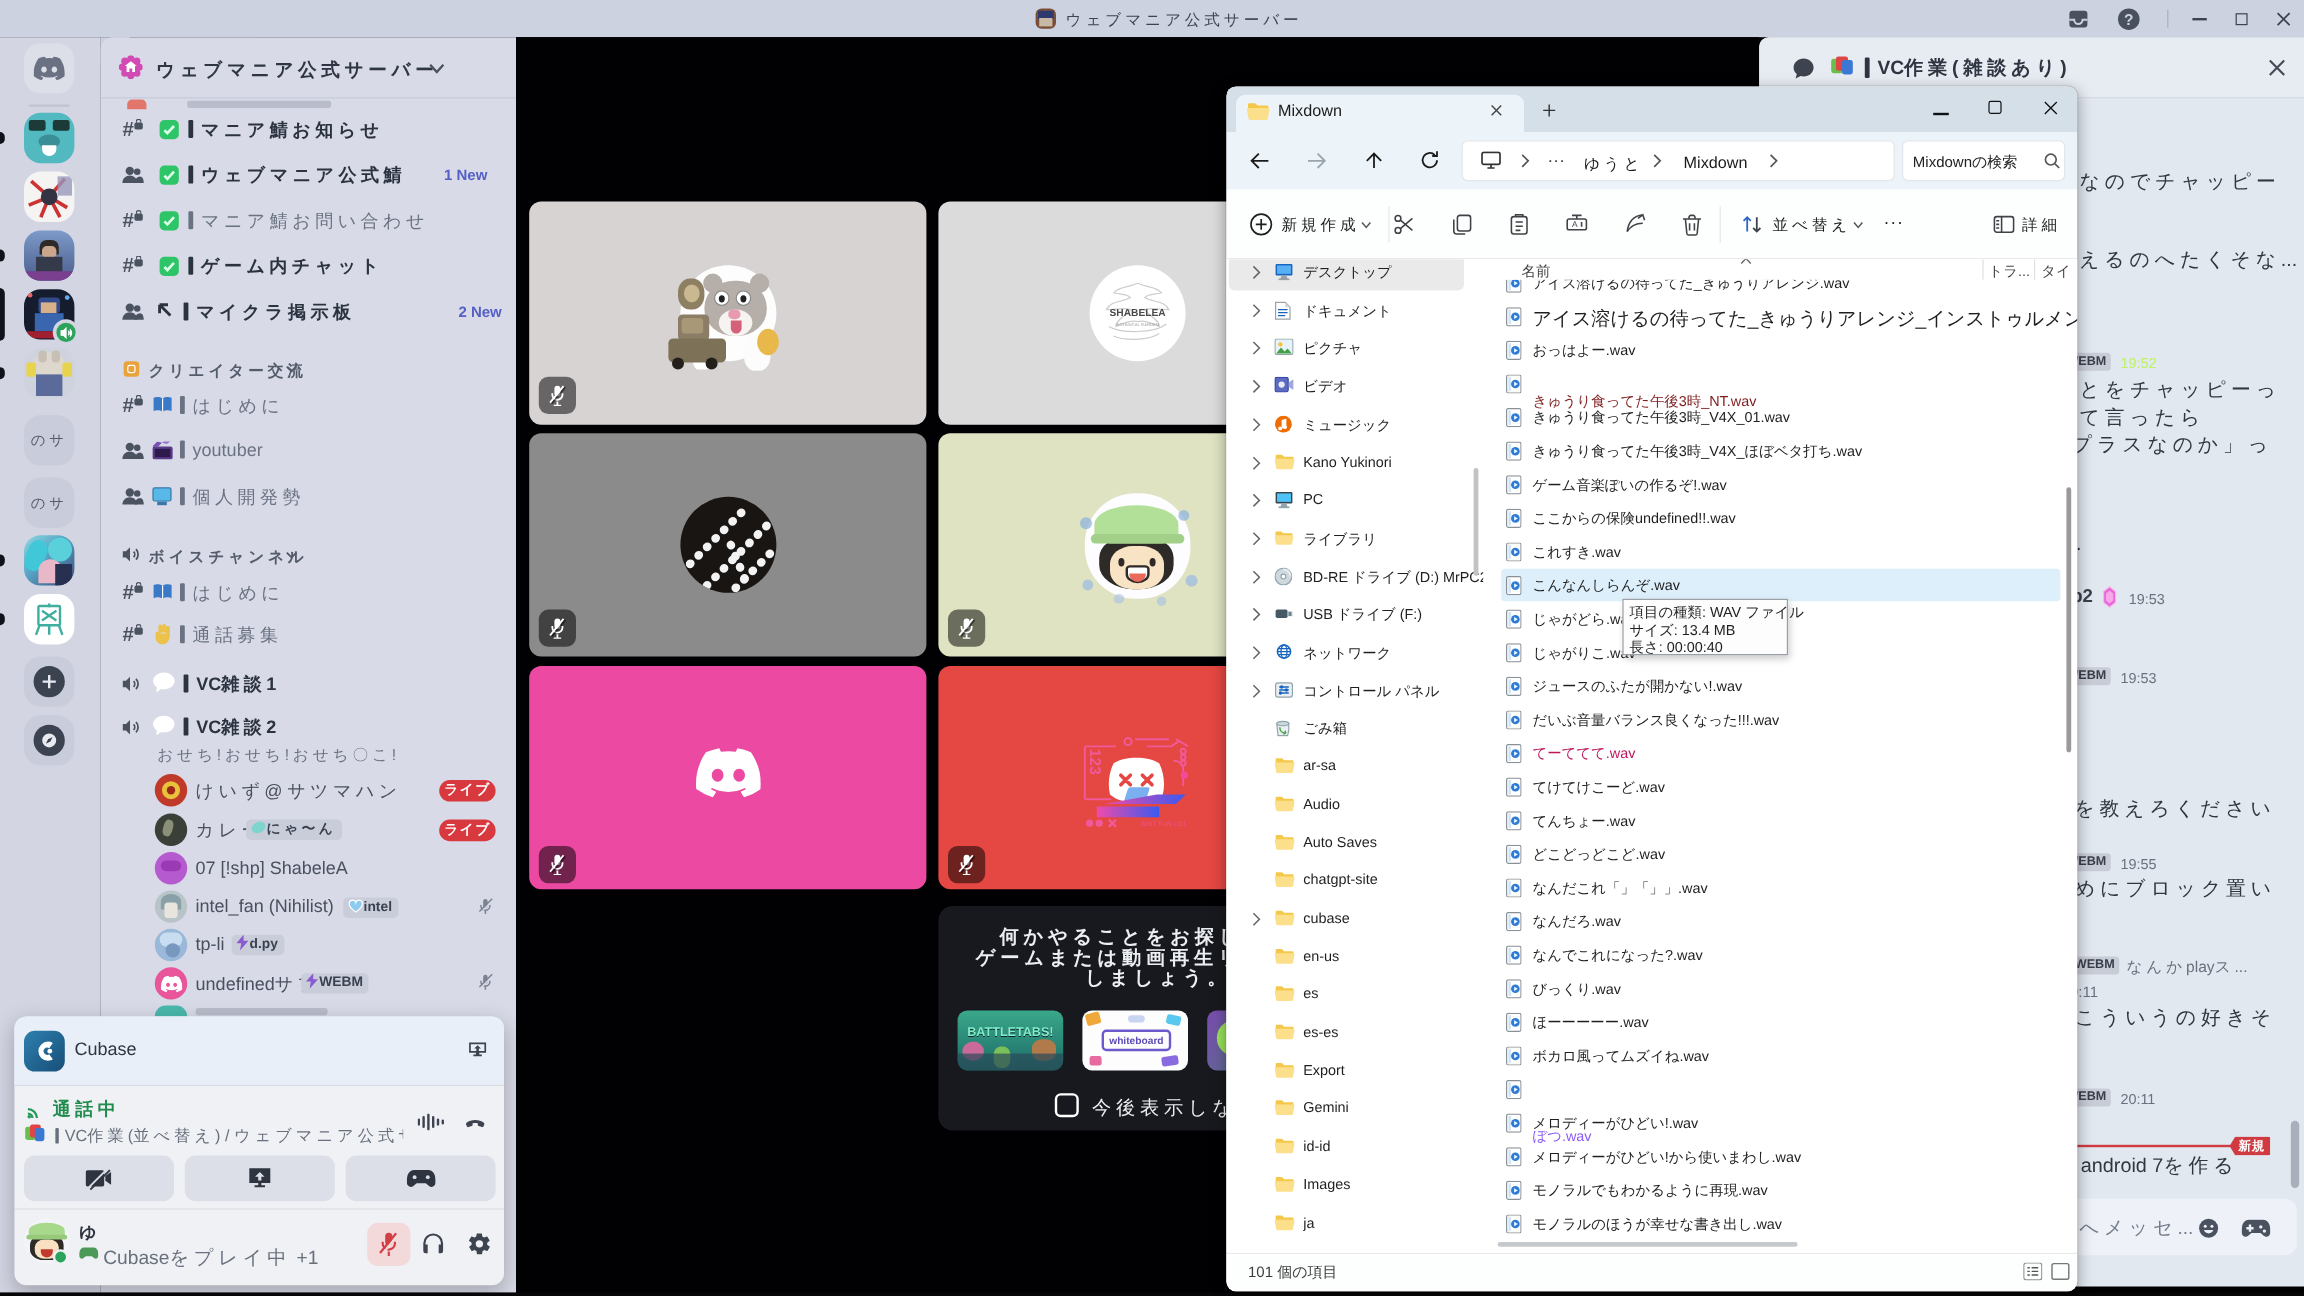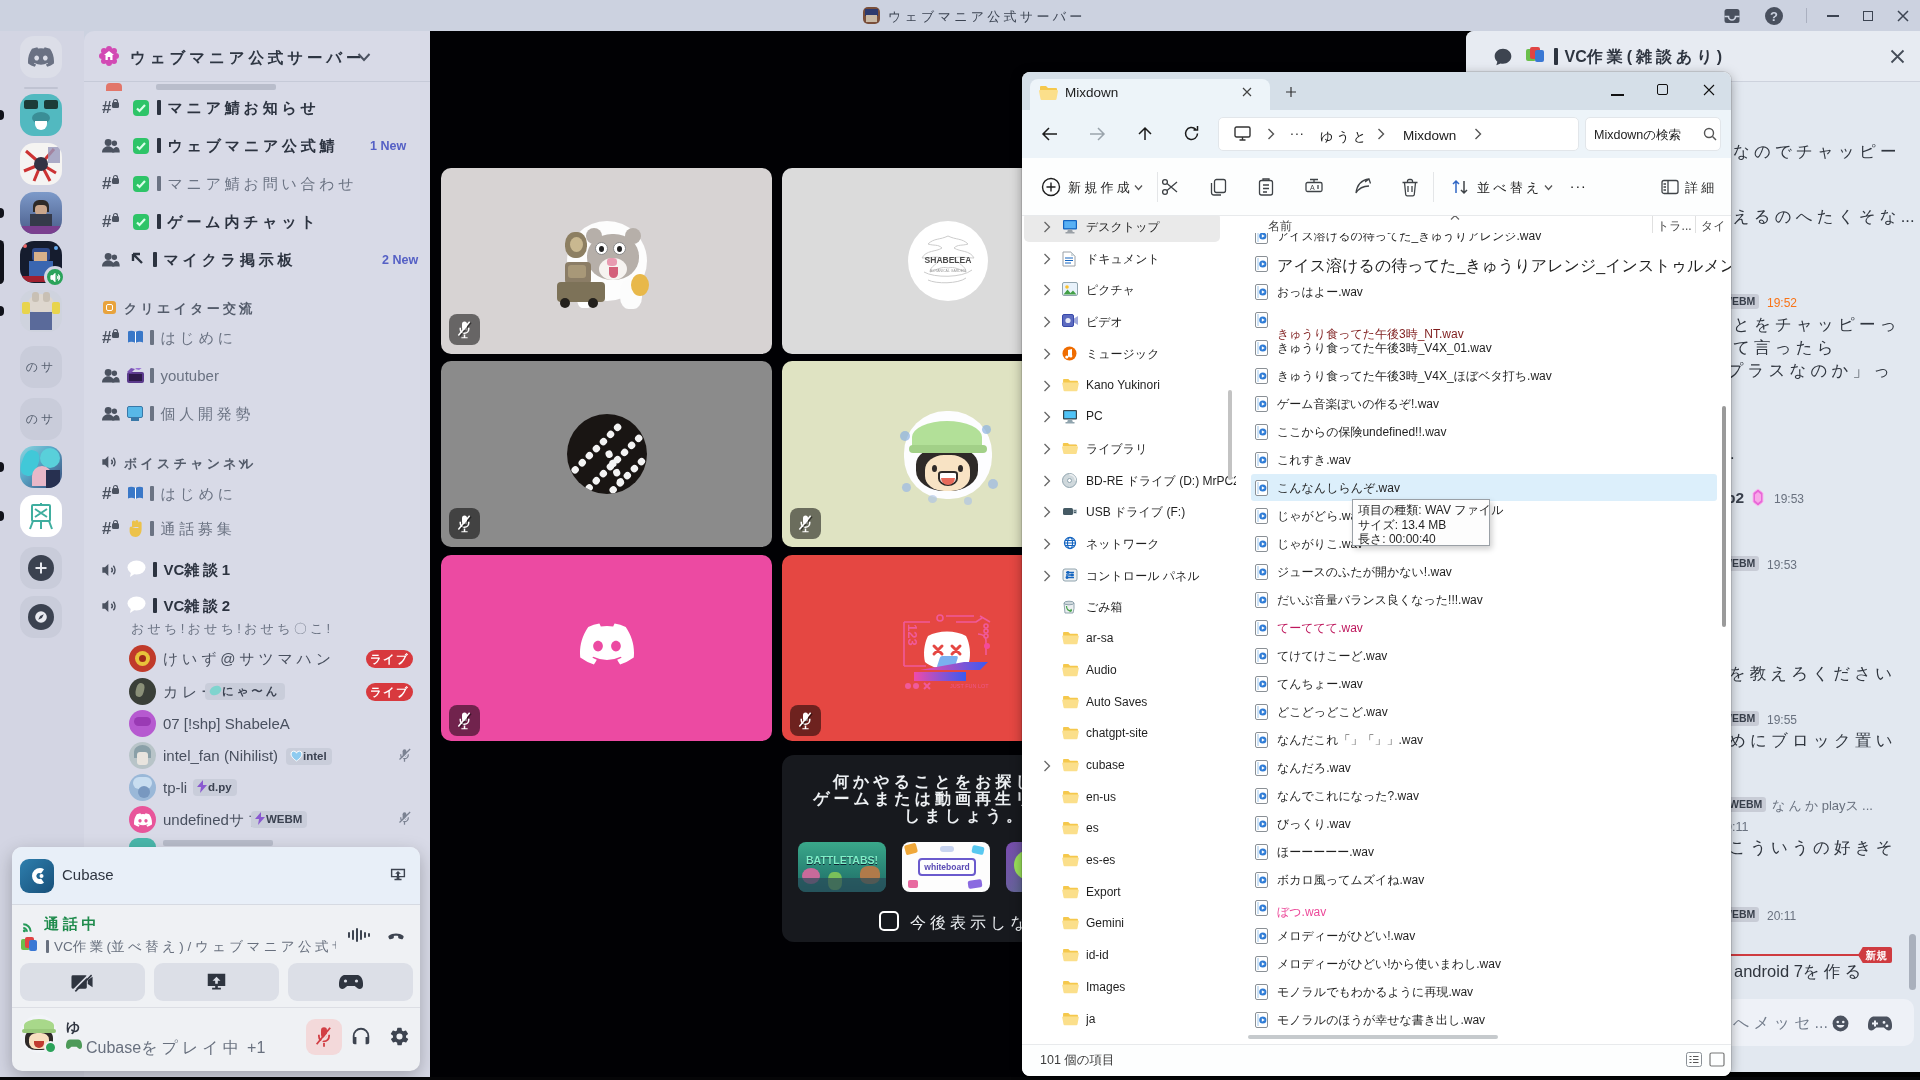--- a/index.html
+++ b/index.html
@@ -614,21 +614,21 @@
  <div class="a" style="left:4px;top:0;width:10px;height:12px;background:#e04444;border-radius:2px"></div>
  <div class="a" style="left:9px;top:3px;width:9px;height:12px;background:#3a78d4;border-radius:2px"></div>
 </div>
 <div class="a" style="left:1554px;top:47px;font-size:16px;font-weight:bold;color:#2e3540"><span class="vb" style="height:17px;vertical-align:-3px"></span>VC<span class="j">作業(雑談あり)</span></div>
 <svg class="a" style="left:1890px;top:49px" width="15" height="15" viewBox="0 0 15 15">
     <path stroke="#454c58" stroke-width="1.8" d="M1.5 1.5l12 12M13.5 1.5l-12 12" fill="none"></path>
   </svg>
 <div class="a" style="left:1712px;top:141px;color:#30363f;font-size:16.5px;white-space:nowrap"><span class="j">そなのでチャッピー</span></div>
 <div class="a" style="left:1712px;top:206px;color:#30363f;font-size:16.5px;white-space:nowrap"><span class="j">教えるのへたくそな</span>...</div>
 <div class="a" style="left:1718px;top:294px;height:15px;border-radius:3px;background:#c8ccd6;color:#383f4b;font-size:10.5px;font-weight:bold;line-height:15px;padding:0 4px">WEBM</div>
-<div class="a" style="left:1767px;top:296px;color:#f97316;font-size:12px;white-space:nowrap">19:52</div>
+<div class="a" style="left:1767px;top:296px;color:#bef264;font-size:12px;white-space:nowrap">19:52</div>
 <div class="a" style="left:1712px;top:314px;color:#30363f;font-size:16.5px;white-space:nowrap"><span class="j">ことをチャッピー</span><span class="j">っ</span></div>
 <div class="a" style="left:1712px;top:337px;color:#30363f;font-size:16.5px;white-space:nowrap"><span class="j">って言ったら</span></div>
 <div class="a" style="left:1710px;top:360px;color:#30363f;font-size:16.5px;white-space:nowrap"><span>—</span><span class="j">プラスなのか」っ</span></div>
 <div class="a" style="left:1730px;top:444px;color:#30363f;font-size:16.5px;white-space:nowrap">.</div>
 <div class="a" style="left:1726px;top:489px;color:#3a414d;font-size:15.5px;font-weight:bold">b2</div>
 <svg class="a" style="left:1750px;top:488px" width="16" height="19" viewBox="0 0 16 19">
     <path fill="#e868d8" stroke="#f8b8ee" stroke-width="1" d="M8 1l5 4v9l-5 4-5-4V5z"></path>
     <path fill="#f8a8e8" d="M8 4l3 2.5v6L8 15l-3-2.5v-6z"></path>
   </svg>
 <div class="a" style="left:1774px;top:492px;color:#69717f;font-size:12px;white-space:nowrap">19:53</div>
@@ -1149,21 +1149,21 @@
       <circle cx="7.8" cy="8" r="3.6" fill="#2f7cd6"></circle>
       <path fill="#fff" d="M6.8 6.2l3 1.8-3 1.8z"></path>
     </svg>
     <div class="a" style="left:255px;top:655.5px;font-size:12px;color:#1f1f1f;white-space:nowrap">ボカロ風ってムズイね.wav</div>
     <svg class="a" style="left:233px;top:683.5px" width="13" height="16" viewBox="0 0 13 16">
       <rect x=".5" y=".5" width="12" height="15" rx="1.5" fill="#fff" stroke="#8a9096"></rect>
       <rect x="2" y="2" width="2" height="12" fill="#cfe3f5"></rect>
       <circle cx="7.8" cy="8" r="3.6" fill="#2f7cd6"></circle>
       <path fill="#fff" d="M6.8 6.2l3 1.8-3 1.8z"></path>
     </svg>
-    <div class="a" style="left:255px;top:688px;font-size:12px;color:#ec4899;white-space:nowrap">ぼつ.wav</div>
+    <div class="a" style="left:255px;top:723px;font-size:12px;color:#8b5cf6;white-space:nowrap">ぼつ.wav</div>
     <svg class="a" style="left:233px;top:711.5px" width="13" height="16" viewBox="0 0 13 16">
       <rect x=".5" y=".5" width="12" height="15" rx="1.5" fill="#fff" stroke="#8a9096"></rect>
       <rect x="2" y="2" width="2" height="12" fill="#cfe3f5"></rect>
       <circle cx="7.8" cy="8" r="3.6" fill="#2f7cd6"></circle>
       <path fill="#fff" d="M6.8 6.2l3 1.8-3 1.8z"></path>
     </svg>
     <div class="a" style="left:255px;top:711.5px;font-size:12px;color:#1f1f1f;white-space:nowrap">メロディーがひどい!.wav</div>
     <svg class="a" style="left:233px;top:739.5px" width="13" height="16" viewBox="0 0 13 16">
       <rect x=".5" y=".5" width="12" height="15" rx="1.5" fill="#fff" stroke="#8a9096"></rect>
       <rect x="2" y="2" width="2" height="12" fill="#cfe3f5"></rect>

